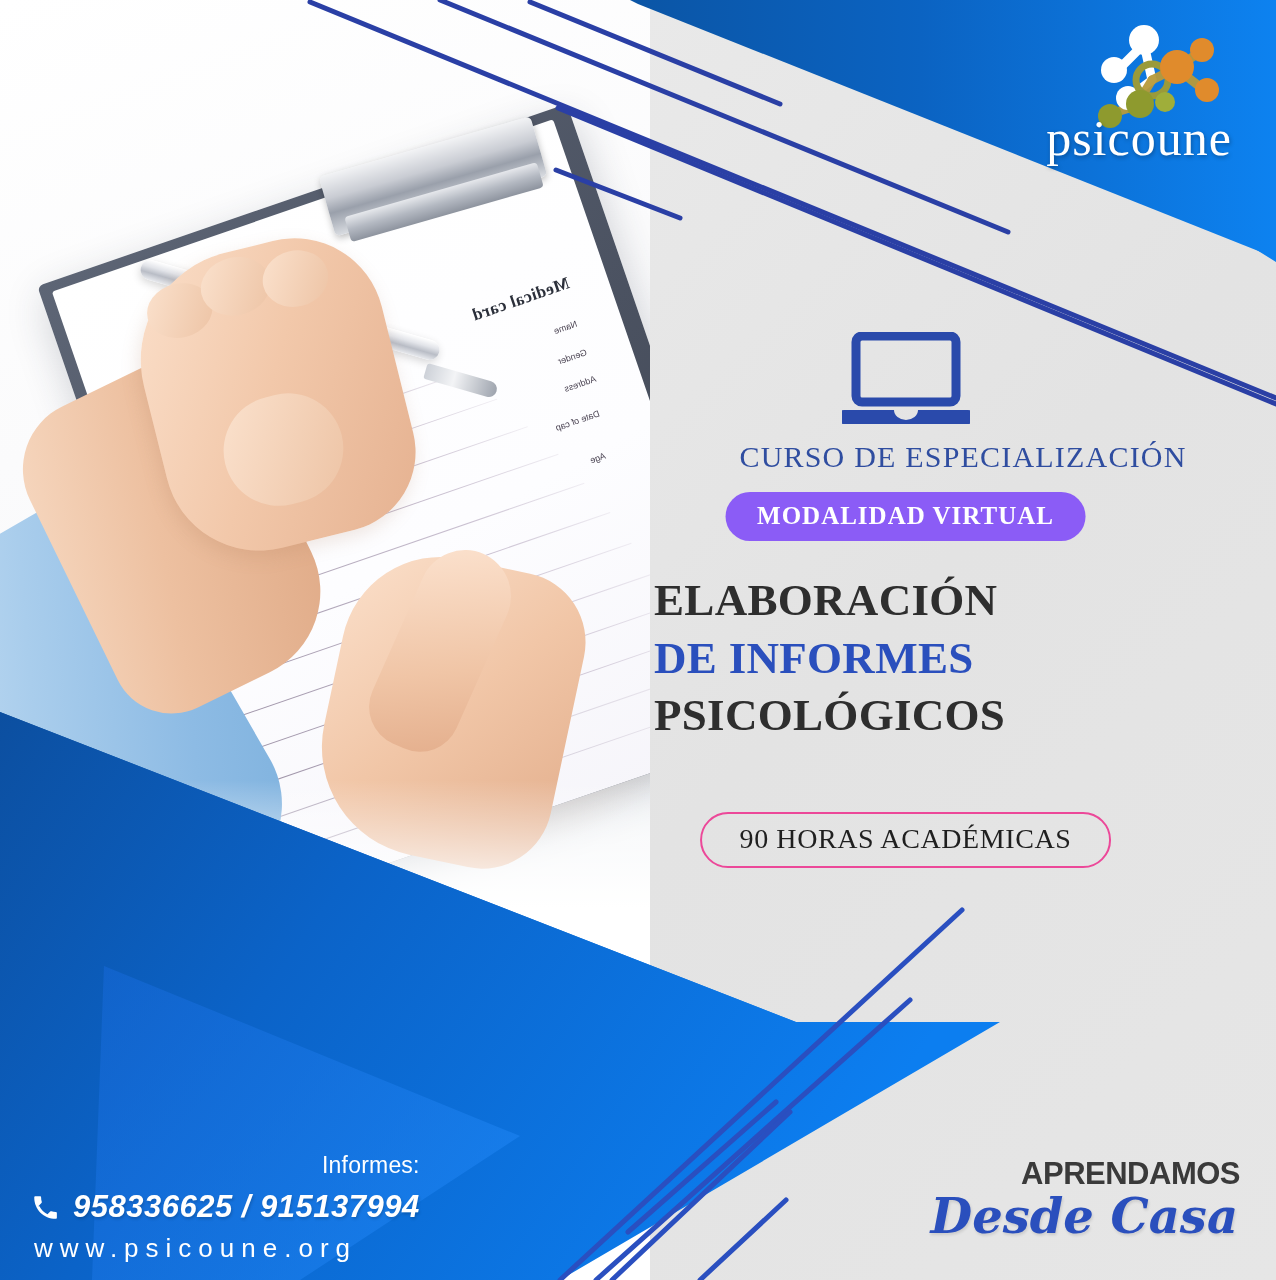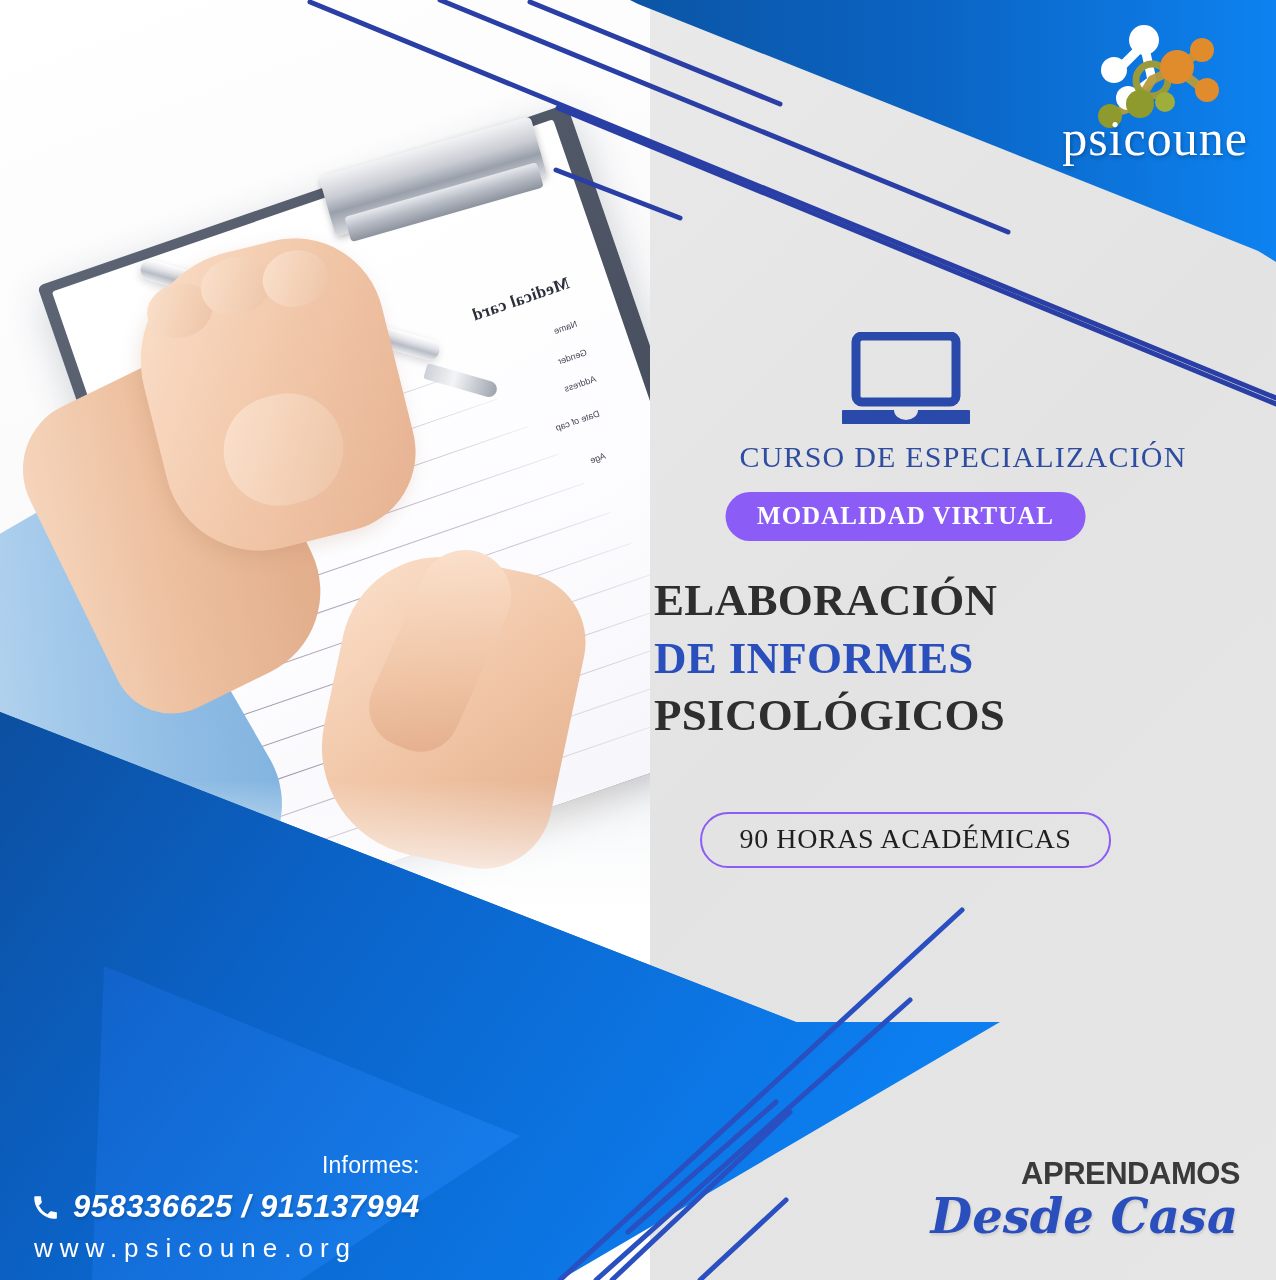--- a/index.html
+++ b/index.html
@@ -195,21 +195,21 @@
   }
 
   
   .logo {
     position: absolute;
     right: 22px; top: 10px;
     width: 230px; height: 165px;
   }
   .logo-word {
     position: absolute;
-    left: 16px; bottom: 8px;
+    left: 0; bottom: 8px;
     width: 230px;
     text-align: center;
     font-family: "Liberation Serif", serif;
     font-size: 50px;
     font-weight: 400;
     letter-spacing: 1px;
     color: #ffffff;
     text-shadow: 1px 2px 4px rgba(0,0,0,0.3);
   }
 
@@ -258,21 +258,21 @@
     font-weight: bold;
     letter-spacing: 0.3px;
     line-height: 1.28;
     color: #2e2e2e;
   }
   .title-line.accent { color: #2a4fbd; }
   .hours-pill {
     position: absolute;
     left: 50%; top: 812px;
     transform: translateX(-50%);
-    border: 2px solid #8b5cf6;
+    border: 2px solid #ec4899;
     border-radius: 30px;
     padding: 9px 38px 11px;
     font-size: 28px;
     font-weight: 400;
     letter-spacing: 0.6px;
     color: #1f1f1f;
     white-space: nowrap;
   }
 
   

